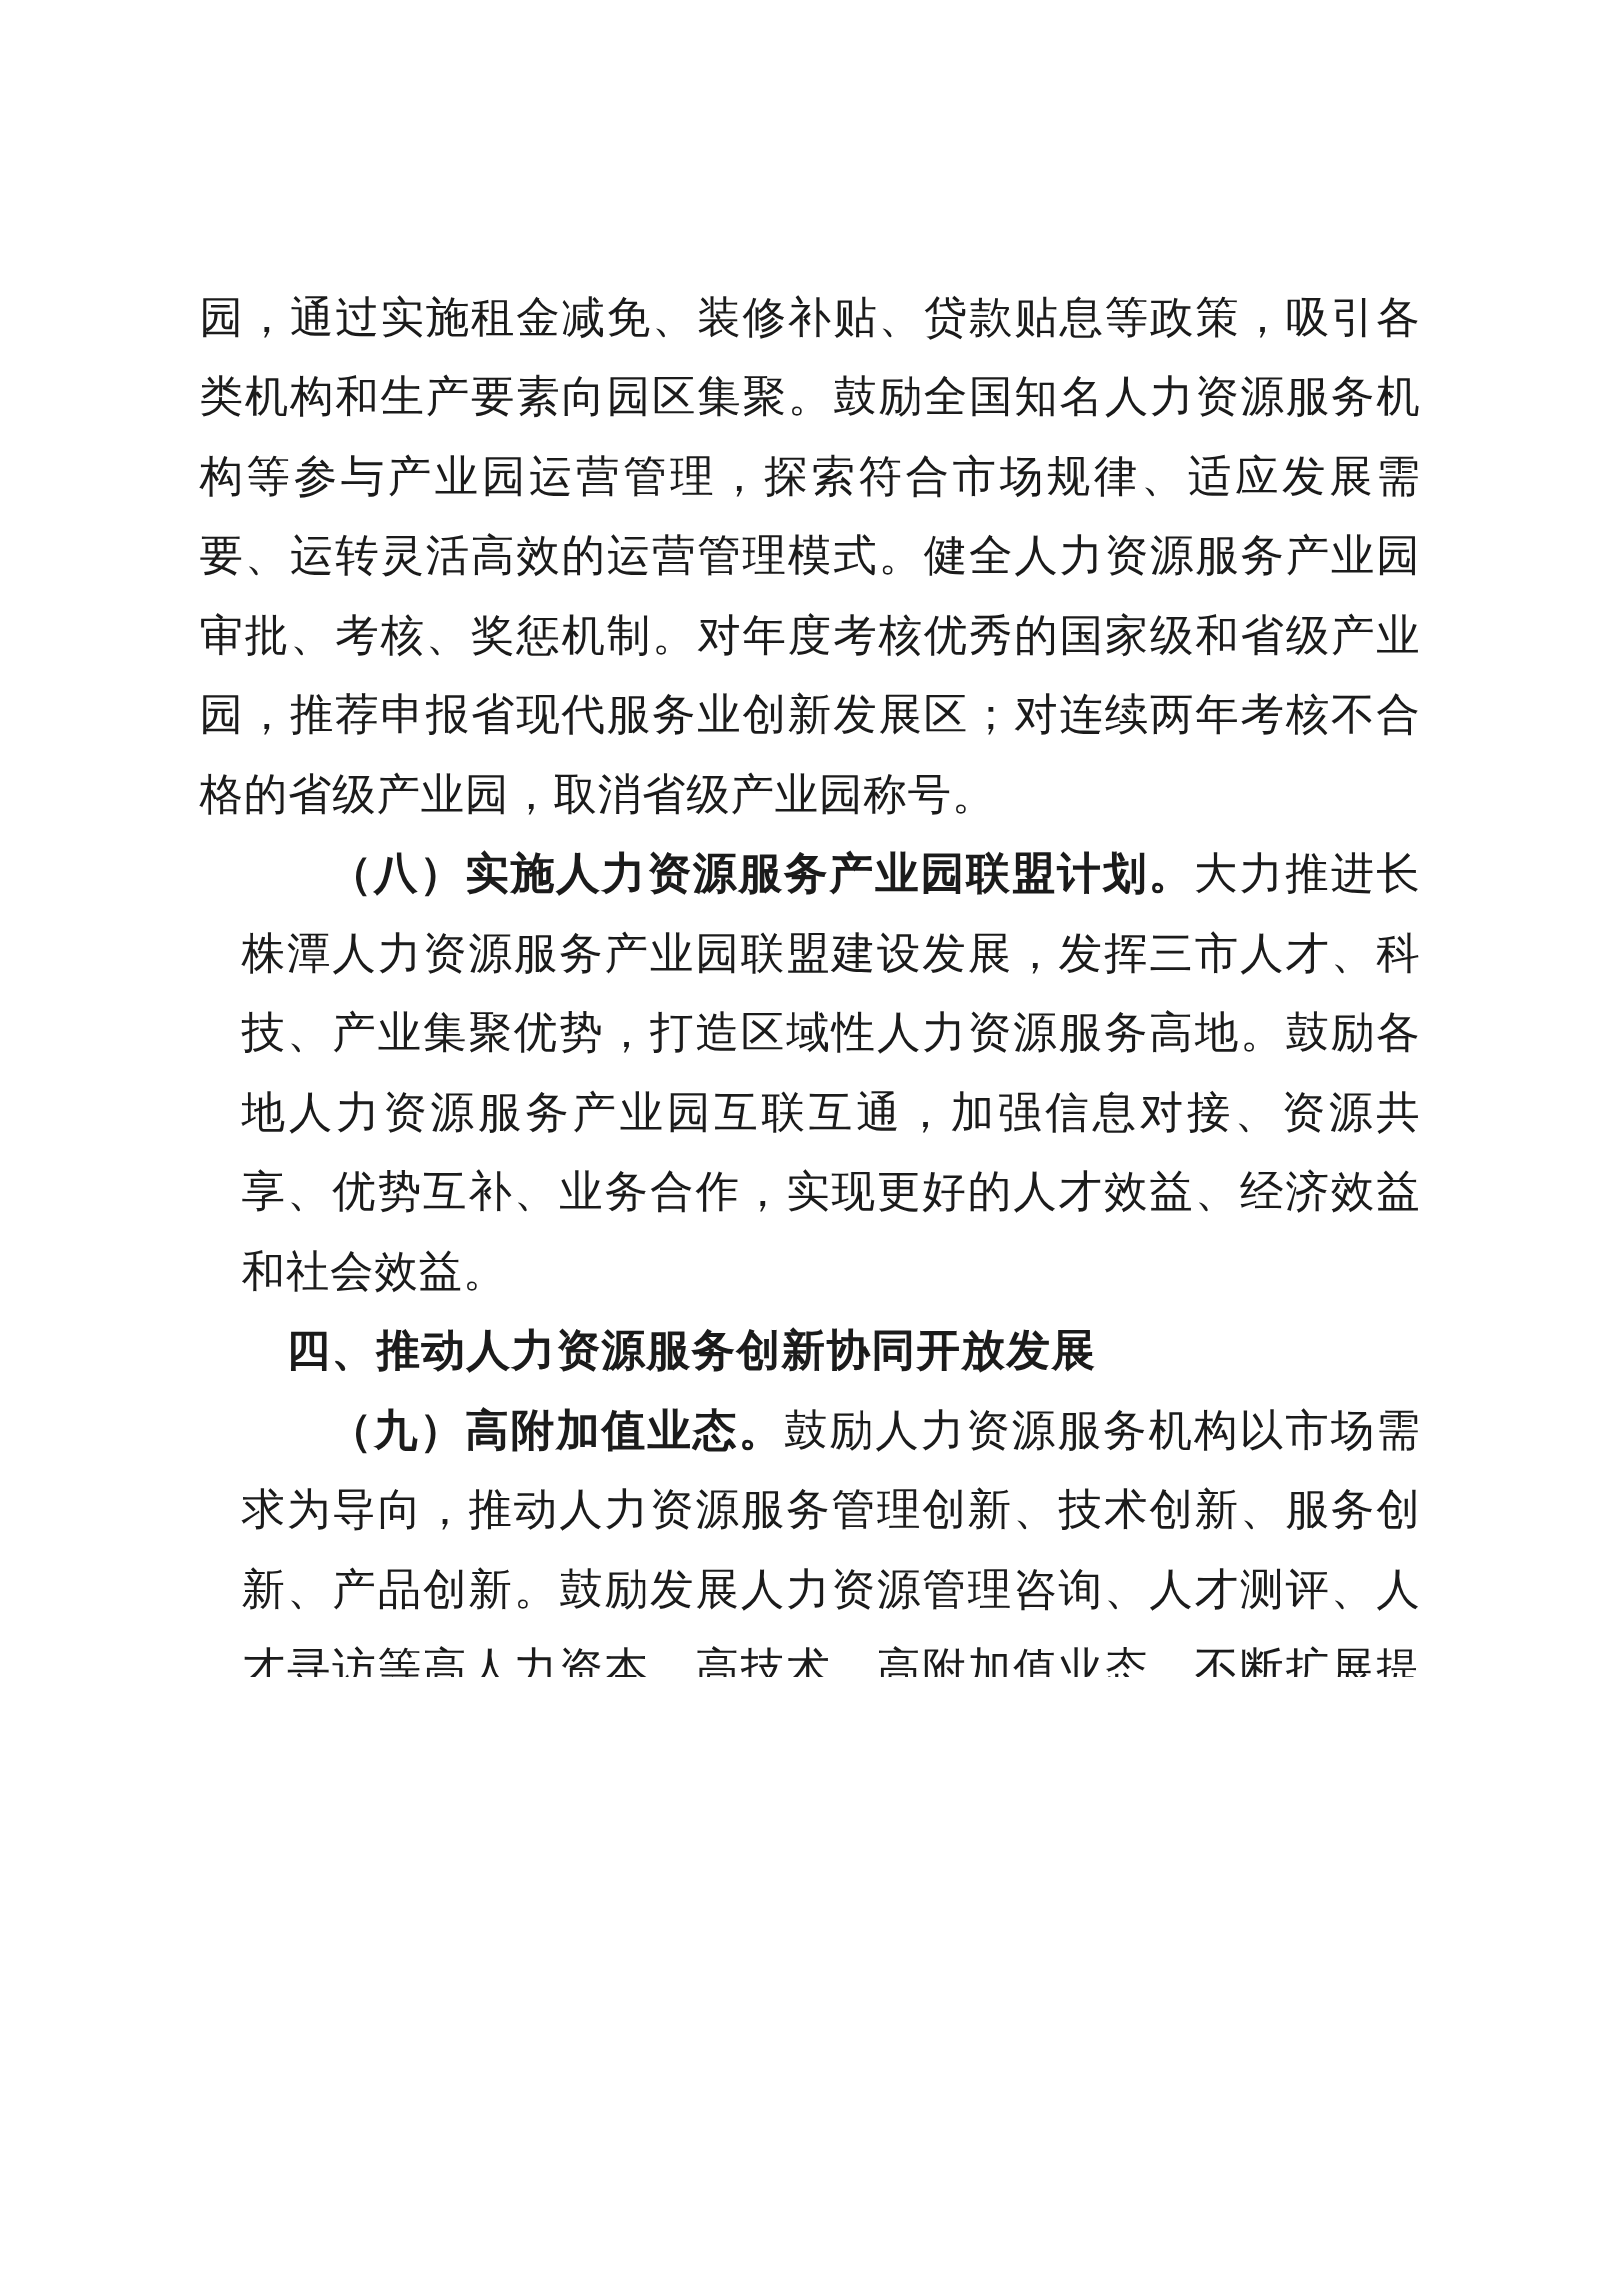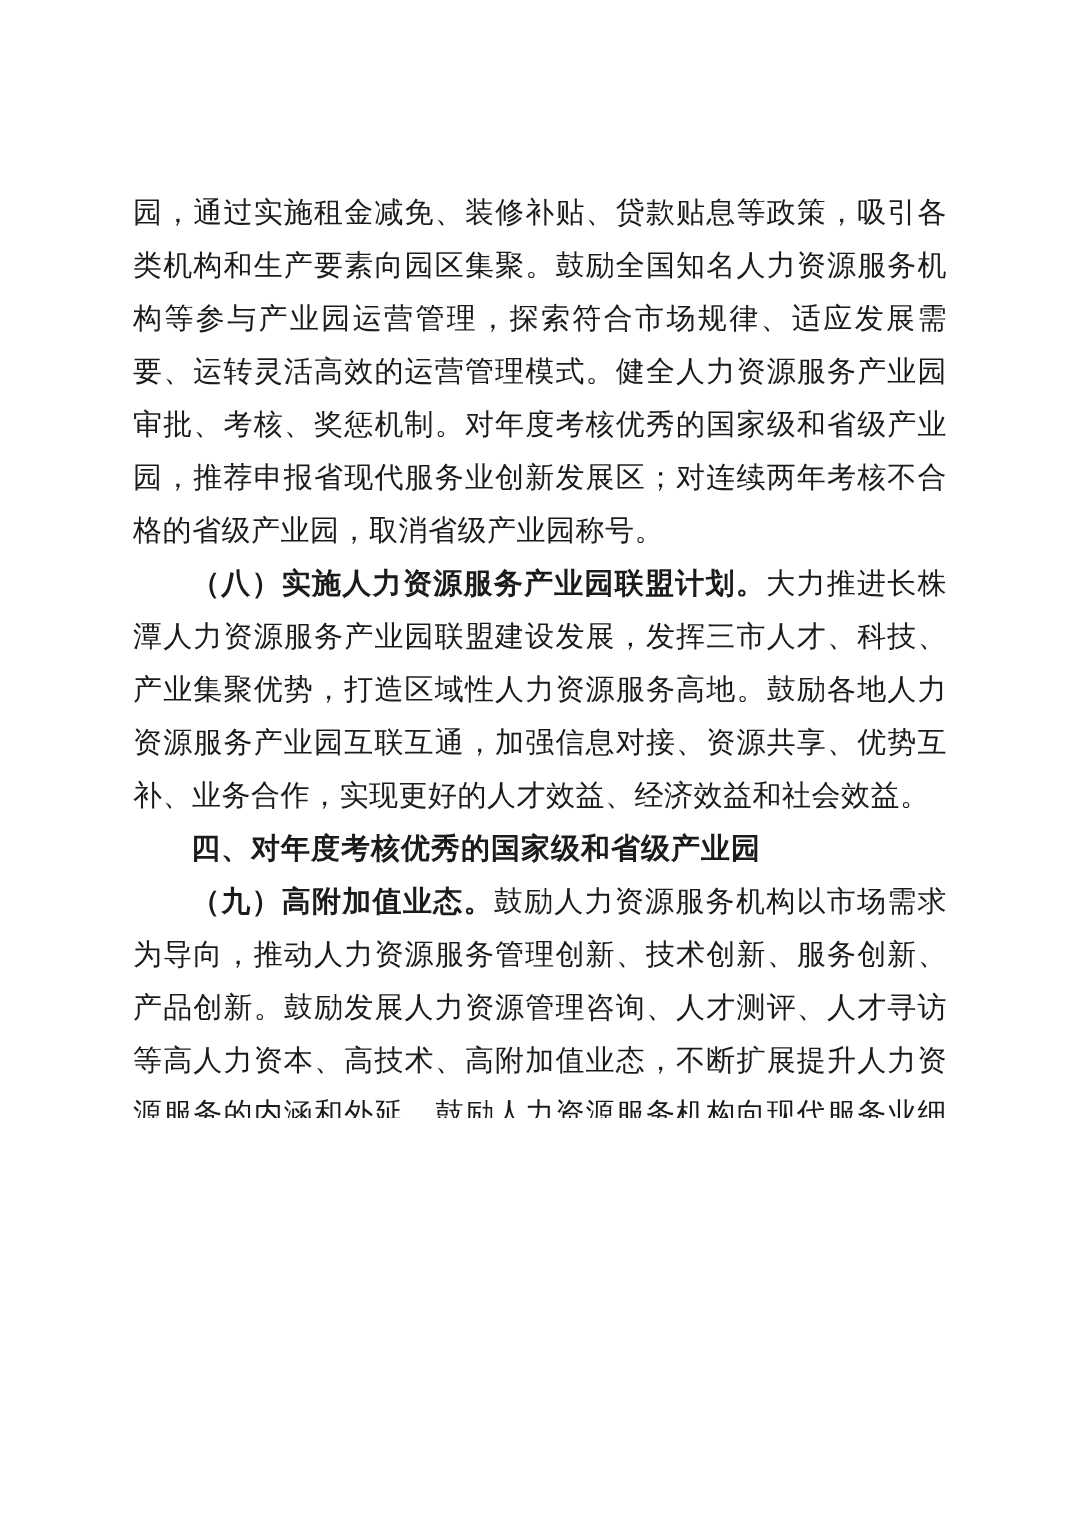--- a/index.html
+++ b/index.html
@@ -26,20 +26,21 @@
     text-align: justify;
     word-break: break-all;
     letter-spacing: 0.5px;
   }
   .para {
     margin: 0;
     text-indent: 0;
   }
   .para.indented {
     text-indent: 2em;
+    margin-left: 28px;
   }
   .para .lead {
     font-weight: 700;
   }
   .section-heading {
     margin: 0;
     text-indent: 2em;
     font-weight: 700;
     font-family: "Liberation Sans", "DejaVu Sans", sans-serif;
     letter-spacing: 1px;
@@ -60,21 +61,21 @@
 <body>
 
 <div class="page">
 
   <div class="text-block">
 
     <p class="para">园，通过实施租金减免、装修补贴、贷款贴息等政策，吸引各类机构和生产要素向园区集聚。鼓励全国知名人力资源服务机构等参与产业园运营管理，探索符合市场规律、适应发展需要、运转灵活高效的运营管理模式。健全人力资源服务产业园审批、考核、奖惩机制。对年度考核优秀的国家级和省级产业园，推荐申报省现代服务业创新发展区；对连续两年考核不合格的省级产业园，取消省级产业园称号。</p>
 
     <p class="para indented"><span class="lead">（八）实施人力资源服务产业园联盟计划。</span><span>大力推进长株潭人力资源服务产业园联盟建设发展，发挥三市人才、科技、产业集聚优势，打造区域性人力资源服务高地。鼓励各地人力资源服务产业园互联互通，加强信息对接、资源共享、优势互补、业务合作，实现更好的人才效益、经济效益和社会效益。</span></p>
 
-    <p class="section-heading">四、对年度考核优秀的国家级和省级产业园</p>
+    <p class="section-heading">四、推动人力资源服务创新协同开放发展</p>
 
     <p class="para indented"><span class="lead">（九）高附加值业态。</span><span>鼓励人力资源服务机构以市场需求为导向，推动人力资源服务管理创新、技术创新、服务创新、产品创新。鼓励发展人力资源管理咨询、人才测评、人才寻访等高人力资本、高技术、高附加值业态，不断扩展提升人力资源服务的内涵和外延。鼓励人力资源服务机构向现代服务业细分行业拓展经营范围，探索开展与互联网、教育、医疗等行业的跨界合作。鼓励加强人力资源服务理论、商业模式、新技术等方面的研究和应用，提升知识产权创造、运用、管理和服务水平，人力资源服务机构被认定为高新技术企业的，按规定享受相关税收优惠政策。</span></p>
 
   </div>
 
   <div class="page-footer">- 6 -</div>
 
 </div>
 
 </body></html>

